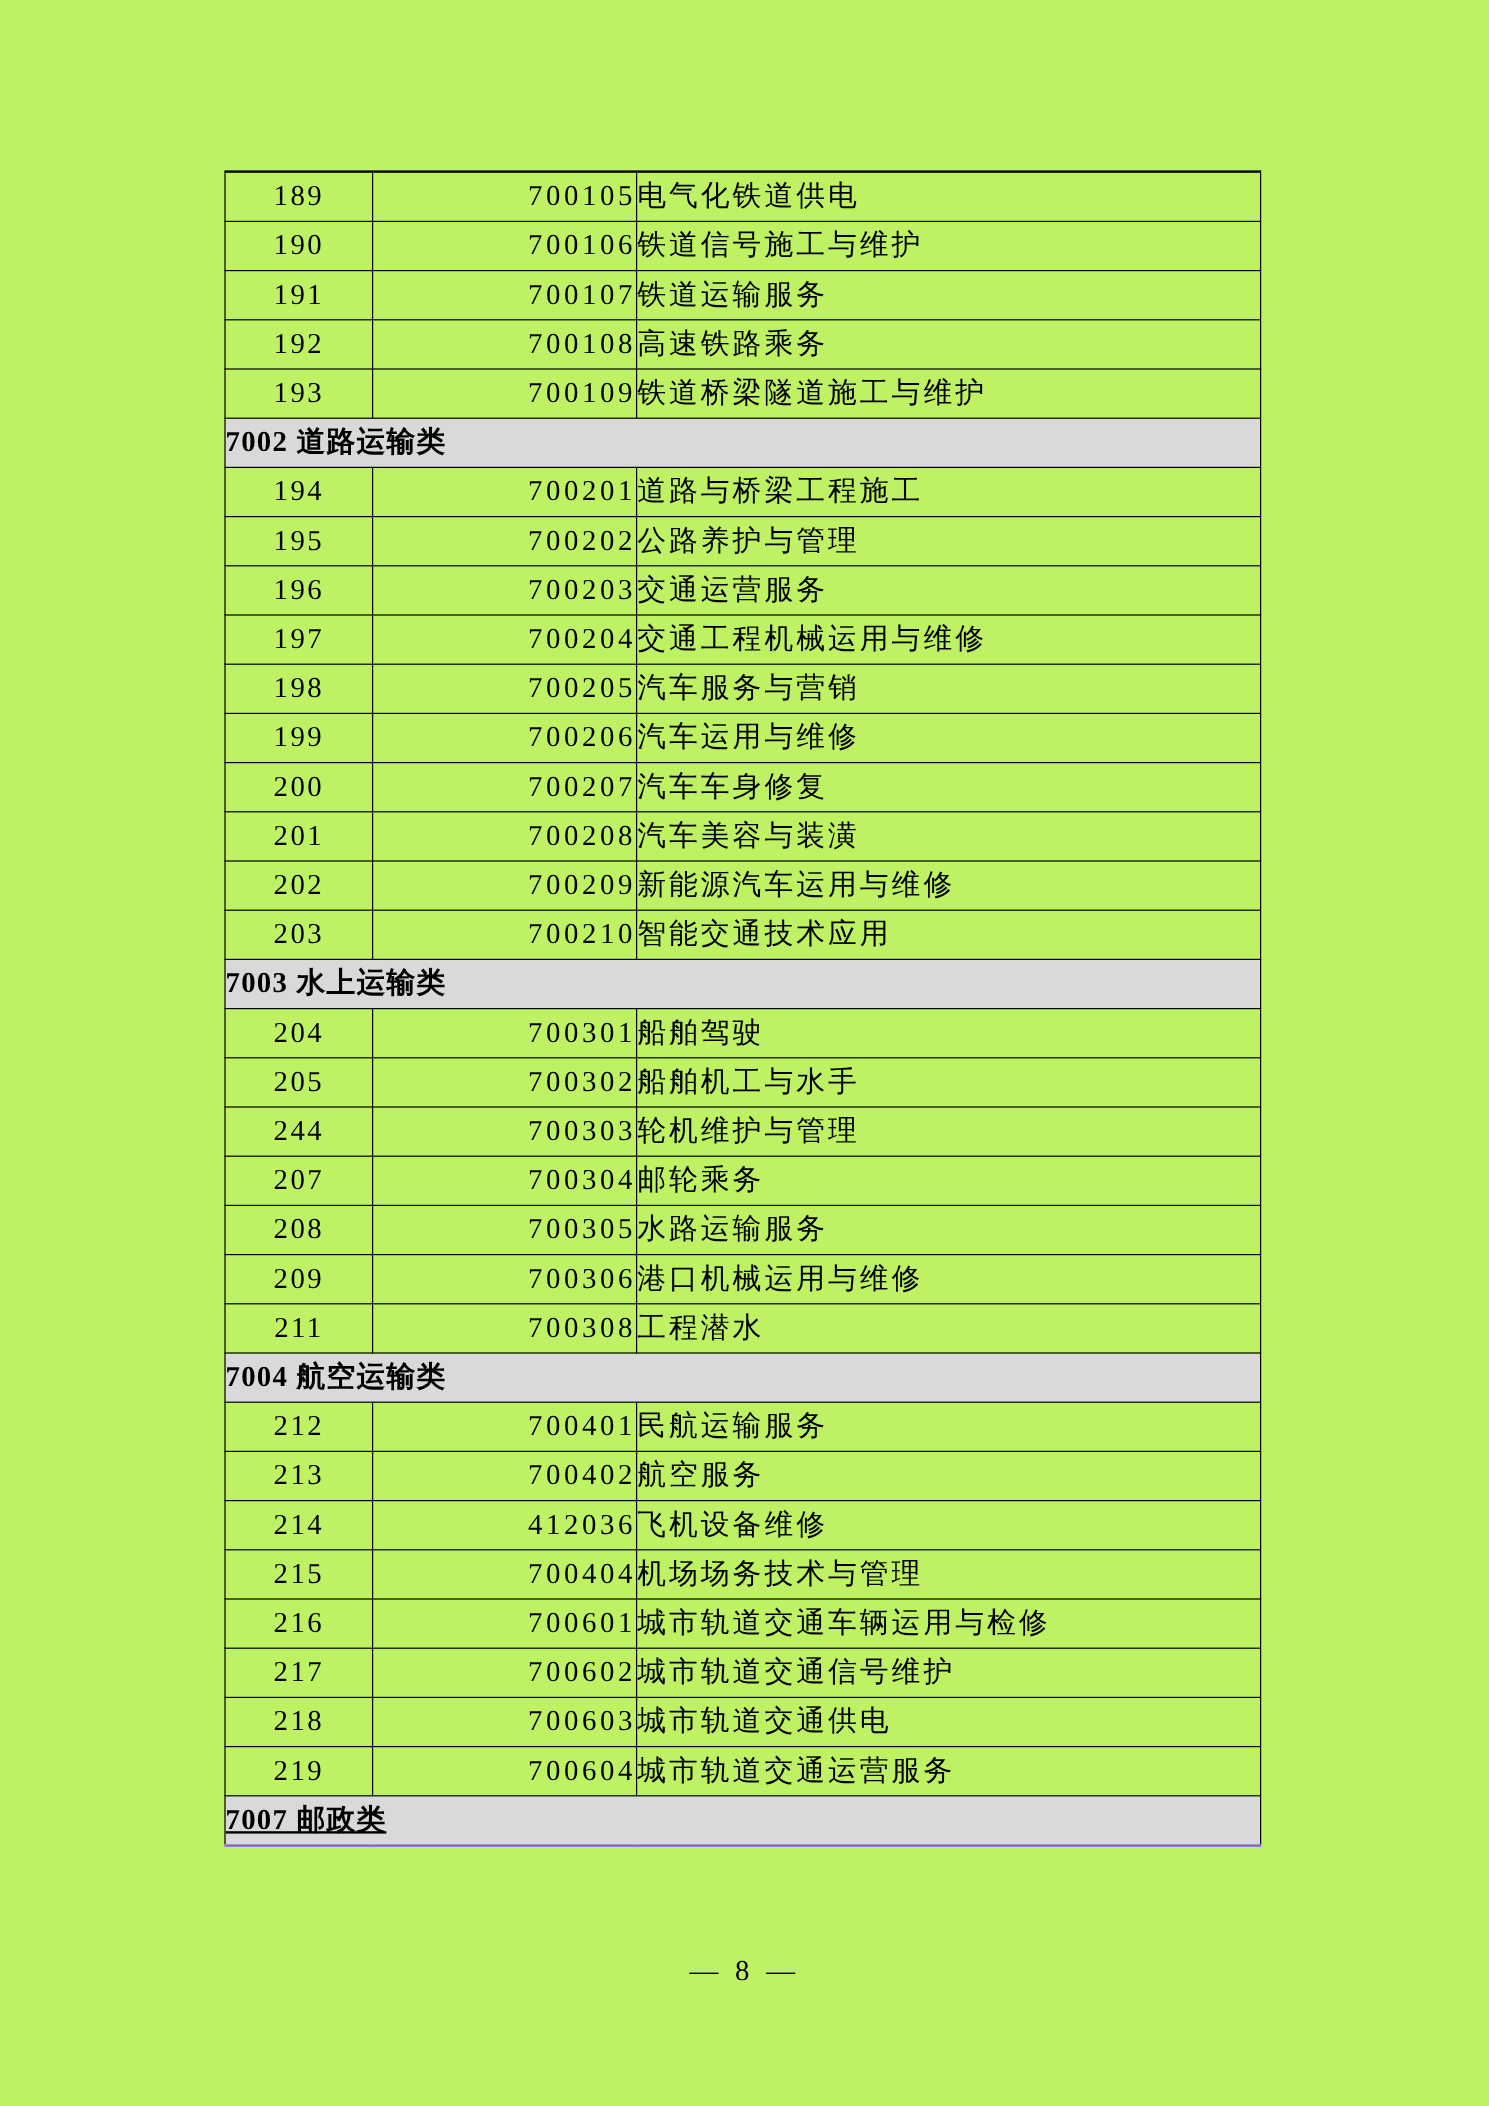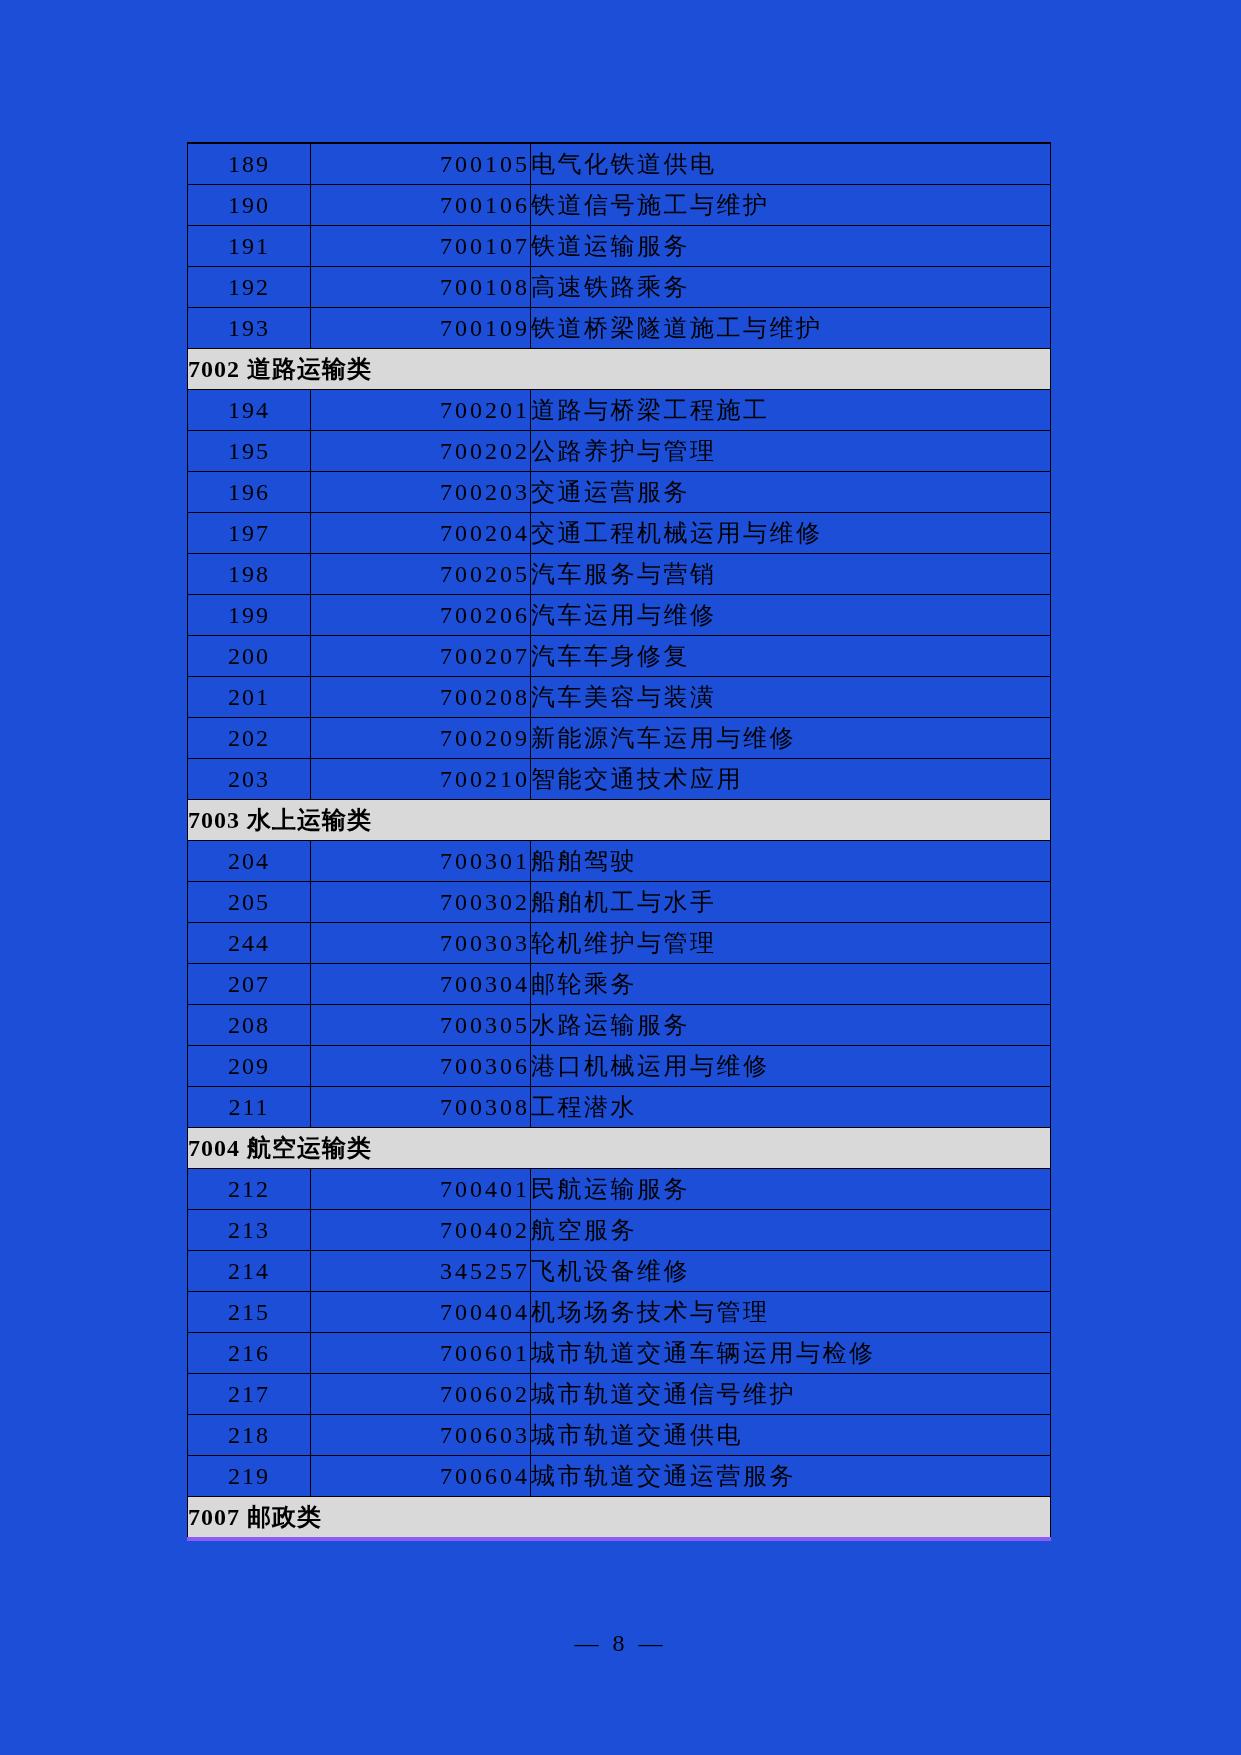--- a/index.html
+++ b/index.html
@@ -4,21 +4,21 @@
 <style>
   html, body {
     margin: 0;
     padding: 0;
     background: #ffffff;
   }
   .page {
     position: relative;
     width: 1241px;
     height: 1755px;
-    background: #1d4ed8;
+    background: #bef264;
     overflow: hidden;
     font-family: "Liberation Serif", "DejaVu Serif", serif;
     color: #000000;
   }
   table.doc-table {
     position: absolute;
     left: 187px;
     top: 142px;
     width: 863px;
     border-collapse: collapse;
@@ -27,21 +27,21 @@
   table.doc-table td {
     border: 1px solid #000000;
     font-size: 24px;
     line-height: 1;
     height: 40px;
     padding: 0;
     overflow: hidden;
     white-space: nowrap;
   }
   table.doc-table tr.outer-top td { border-top: 2px solid #000; }
-  table.doc-table tr.outer-bottom td { border-bottom: 4px solid #8b5cf6; }
+  table.doc-table tr.outer-bottom td { border-bottom: 2px solid #8b5cf6; text-decoration: underline; }
   td.c-no {
     text-align: center;
     letter-spacing: 2px;
   }
   td.c-code {
     text-align: right;
     letter-spacing: 3px;
   }
   td.c-name {
     text-align: left;
@@ -203,21 +203,21 @@
     <td class="c-code">700401</td>
     <td class="c-name">民航运输服务</td>
   </tr>
         <tr>
     <td class="c-no">213</td>
     <td class="c-code">700402</td>
     <td class="c-name">航空服务</td>
   </tr>
         <tr>
     <td class="c-no">214</td>
-    <td class="c-code">345257</td>
+    <td class="c-code">412036</td>
     <td class="c-name">飞机设备维修</td>
   </tr>
         <tr>
     <td class="c-no">215</td>
     <td class="c-code">700404</td>
     <td class="c-name">机场场务技术与管理</td>
   </tr>
         <tr>
     <td class="c-no">216</td>
     <td class="c-code">700601</td>

